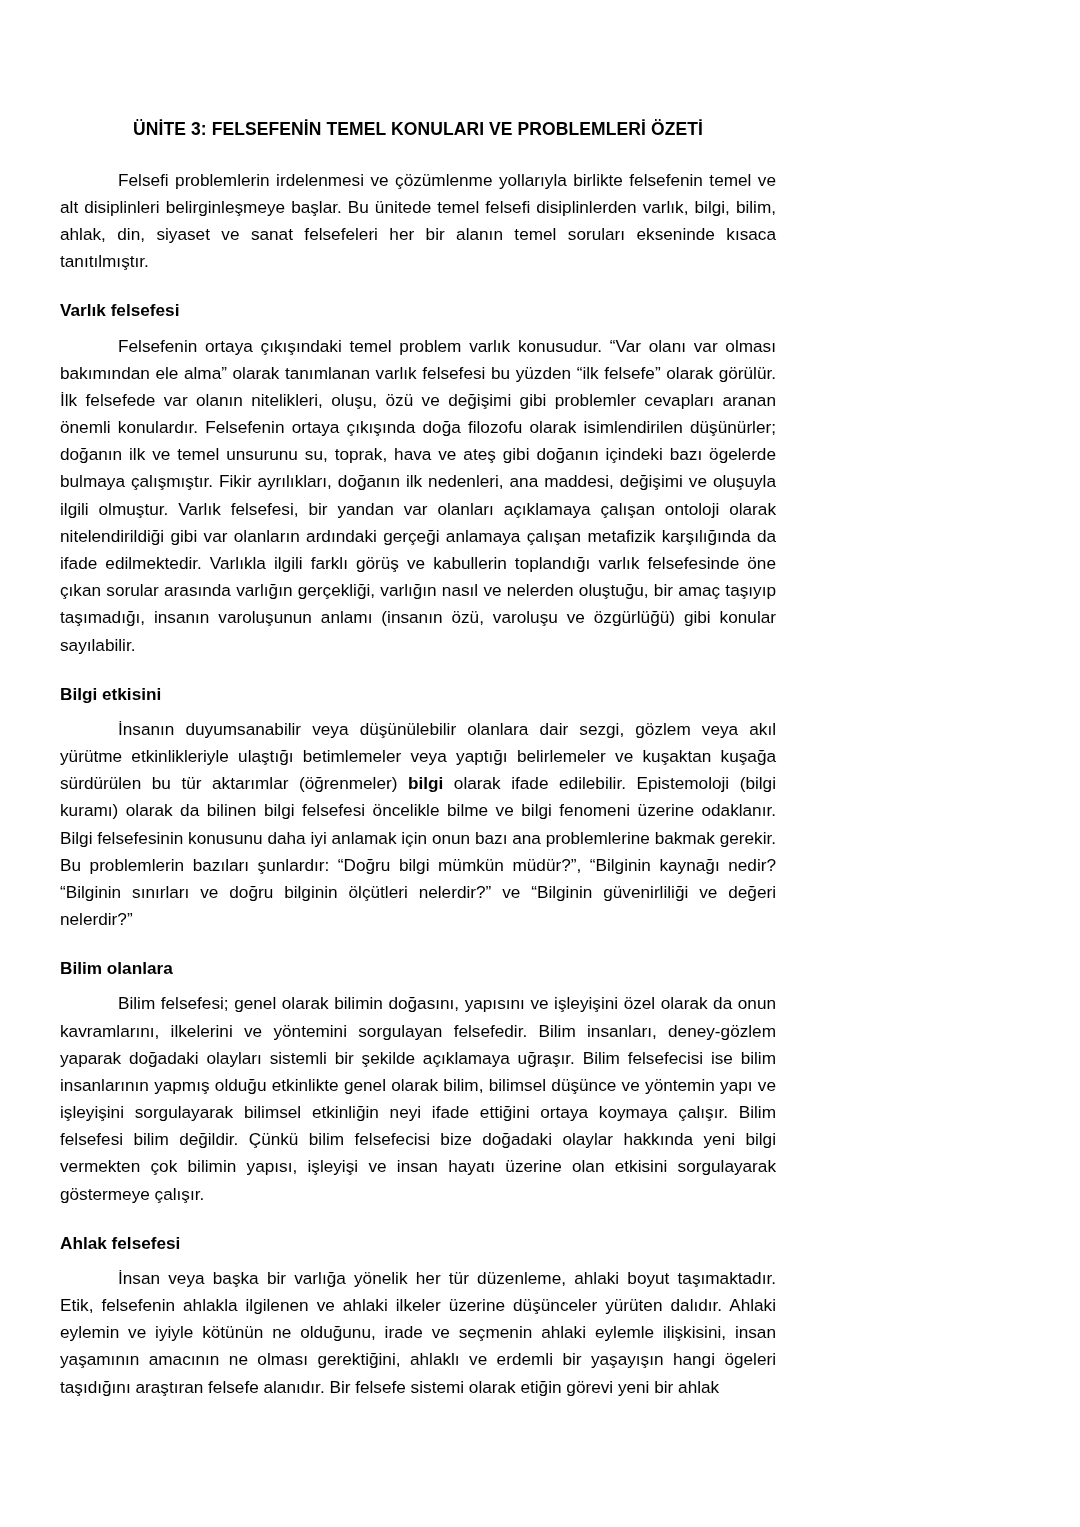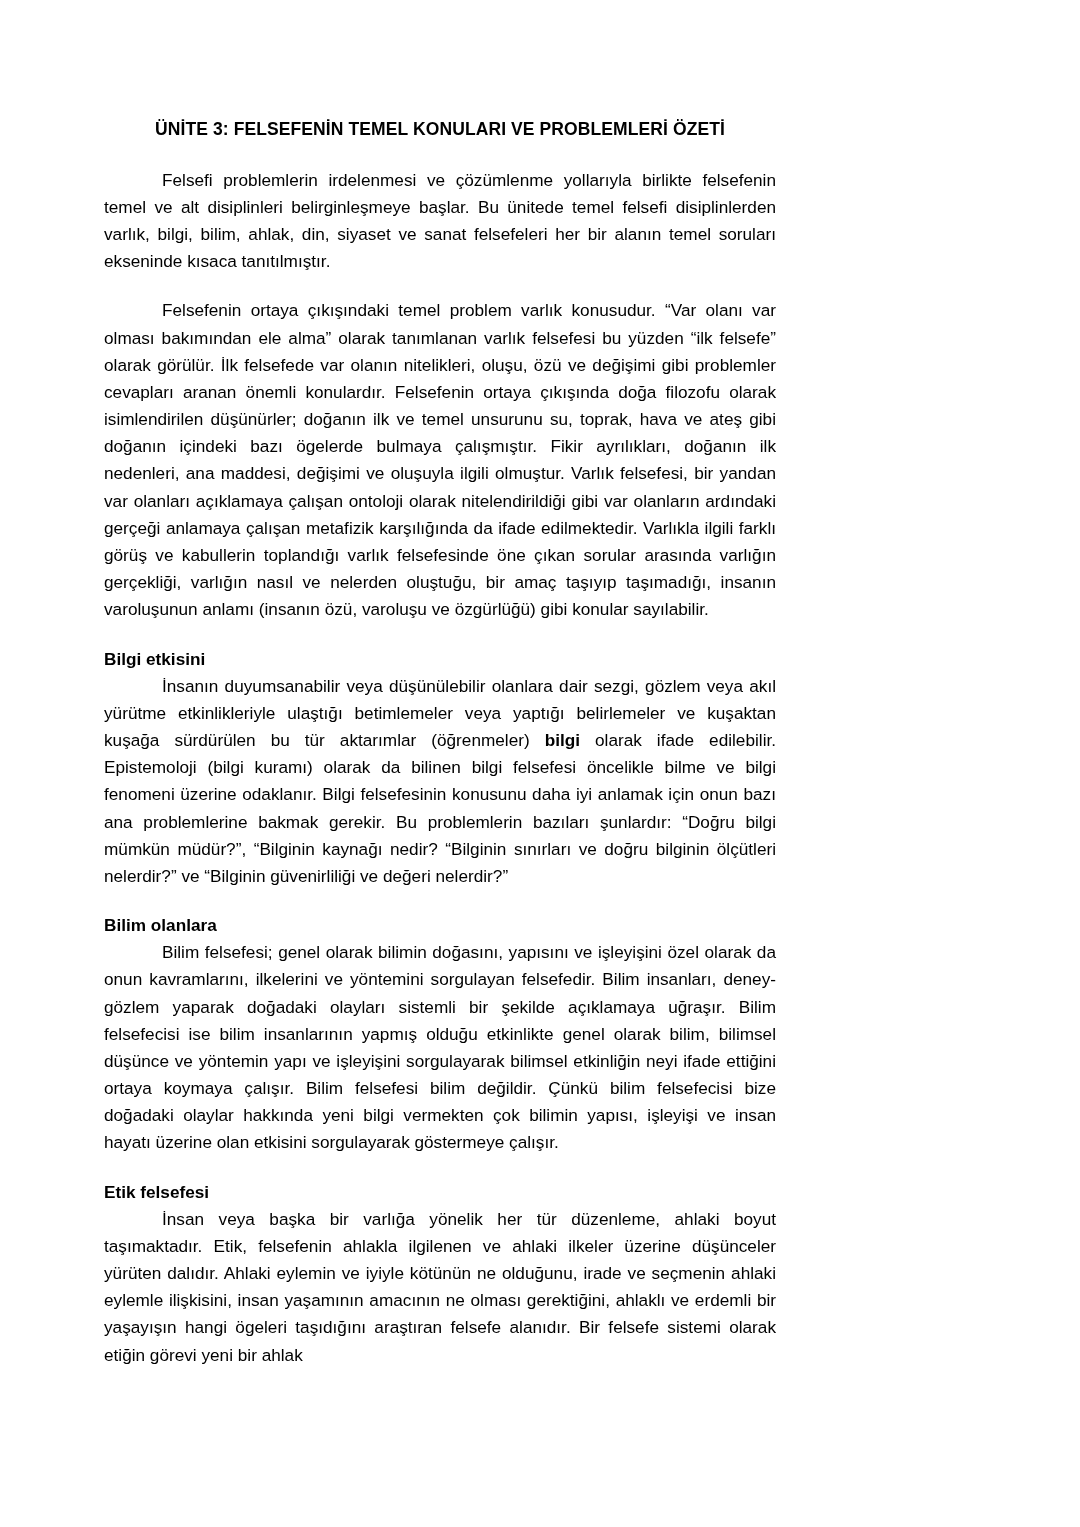--- a/index.html
+++ b/index.html
@@ -11,41 +11,42 @@
     width: 1080px;
     height: 1527px;
     font-family: "Liberation Sans", sans-serif;
     color: #000000;
     overflow: hidden;
   }
   .page {
     box-sizing: border-box;
     width: 904px;
     height: 1527px;
-    padding: 118px 128px 0 104px;
+    padding: 118px 128px 0 60px;
     background: #ffffff;
   }
   .doc-title {
     text-align: center;
     font-size: 17.5px;
     font-weight: bold;
     letter-spacing: 0.1px;
     margin: 0 0 26px 0;
     line-height: 1.3;
   }
   p {
     margin: 0;
     font-size: 17.2px;
     line-height: 1.58;
     text-align: justify;
     text-justify: inter-word;
     hyphens: none;
   }
   p.indent {
     text-indent: 58px;
+    margin-top: 8px;
   }
   .section-head {
     font-size: 17.2px;
     font-weight: bold;
     margin: 0;
     line-height: 1.58;
   }
   .block {
     margin-bottom: 22px;
   }
@@ -61,31 +62,32 @@
 
 <div class="page">
 
   <h1 class="doc-title">ÜNİTE 3: FELSEFENİN TEMEL KONULARI VE PROBLEMLERİ ÖZETİ</h1>
 
   <div class="block">
     <p class="indent">Felsefi problemlerin irdelenmesi ve çözümlenme yollarıyla birlikte felsefenin temel ve alt disiplinleri belirginleşmeye başlar. Bu ünitede temel felsefi disiplinlerden varlık, bilgi, bilim, ahlak, din, siyaset ve sanat felsefeleri her bir alanın temel soruları ekseninde kısaca tanıtılmıştır.</p>
   </div>
 
   <div class="block">
+    <div class="section-head">Varlık felsefesi</div>
     <p class="indent">Felsefenin ortaya çıkışındaki temel problem varlık konusudur. “Var olanı var olması bakımından ele alma” olarak tanımlanan varlık felsefesi bu yüzden  “ilk felsefe” olarak görülür. İlk felsefede var olanın nitelikleri, oluşu, özü ve değişimi gibi problemler cevapları aranan önemli konulardır. Felsefenin ortaya çıkışında doğa filozofu olarak isimlendirilen düşünürler; doğanın ilk ve temel unsurunu su, toprak, hava ve ateş gibi doğanın içindeki bazı ögelerde bulmaya çalışmıştır. Fikir ayrılıkları, doğanın ilk nedenleri, ana maddesi, değişimi ve oluşuyla ilgili olmuştur. Varlık felsefesi, bir yandan var olanları açıklamaya çalışan ontoloji olarak nitelendirildiği gibi var olanların ardındaki gerçeği anlamaya çalışan metafizik karşılığında da ifade edilmektedir. Varlıkla ilgili farklı görüş ve kabullerin toplandığı varlık felsefesinde öne çıkan sorular arasında varlığın gerçekliği, varlığın nasıl ve nelerden oluştuğu, bir amaç taşıyıp taşımadığı, insanın varoluşunun anlamı (insanın özü, varoluşu ve özgürlüğü) gibi konular sayılabilir.</p>
   </div>
 
   <div class="block">
     <div class="section-head">Bilgi etkisini</div>
     <p class="indent"><span>İnsanın duyumsanabilir veya düşünülebilir olanlara dair sezgi, gözlem veya akıl yürütme etkinlikleriyle ulaştığı betimlemeler veya yaptığı belirlemeler ve kuşaktan kuşağa sürdürülen bu tür aktarımlar (öğrenmeler) </span><b class="inline-bold">bilgi</b><span> olarak ifade edilebilir. Epistemoloji (bilgi kuramı) olarak da bilinen bilgi felsefesi öncelikle bilme ve bilgi fenomeni üzerine odaklanır. Bilgi felsefesinin konusunu daha iyi anlamak için onun bazı ana problemlerine bakmak gerekir. Bu problemlerin bazıları şunlardır: “Doğru bilgi mümkün müdür?”, “Bilginin kaynağı nedir? “Bilginin sınırları ve doğru bilginin ölçütleri nelerdir?” ve “Bilginin güvenirliliği ve değeri nelerdir?</span>”</p>
   </div>
 
   <div class="block">
     <div class="section-head">Bilim olanlara</div>
     <p class="indent">Bilim felsefesi; genel olarak bilimin doğasını, yapısını ve işleyişini özel olarak da onun kavramlarını, ilkelerini ve yöntemini sorgulayan felsefedir. Bilim insanları, deney-gözlem yaparak doğadaki olayları sistemli bir şekilde açıklamaya uğraşır. Bilim felsefecisi ise bilim insanlarının yapmış olduğu etkinlikte genel olarak bilim, bilimsel düşünce ve yöntemin yapı ve işleyişini sorgulayarak bilimsel etkinliğin neyi ifade ettiğini ortaya koymaya çalışır. Bilim felsefesi bilim değildir. Çünkü bilim felsefecisi bize doğadaki olaylar hakkında yeni bilgi vermekten çok bilimin yapısı, işleyişi ve insan hayatı üzerine olan etkisini sorgulayarak göstermeye çalışır.</p>
   </div>
 
   <div class="block tight">
-    <div class="section-head">Etik felsefesi</div>
+    <div class="section-head">Ahlak felsefesi</div>
     <p class="indent">İnsan veya başka bir varlığa yönelik her tür düzenleme, ahlaki boyut taşımaktadır. Etik, felsefenin ahlakla ilgilenen ve ahlaki ilkeler üzerine düşünceler yürüten dalıdır. Ahlaki eylemin ve iyiyle kötünün ne olduğunu, irade ve seçmenin ahlaki eylemle ilişkisini, insan yaşamının amacının ne olması gerektiğini, ahlaklı ve erdemli bir yaşayışın hangi ögeleri taşıdığını araştıran felsefe alanıdır. Bir felsefe sistemi olarak etiğin görevi yeni bir ahlak</p>
   </div>
 
 </div>
 
 </body></html>

